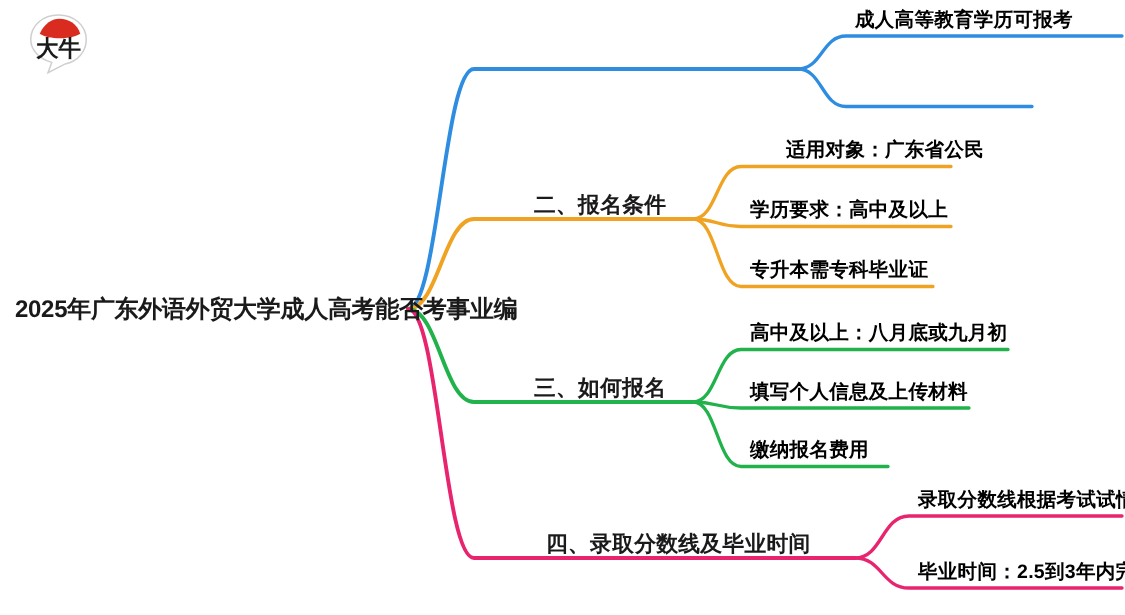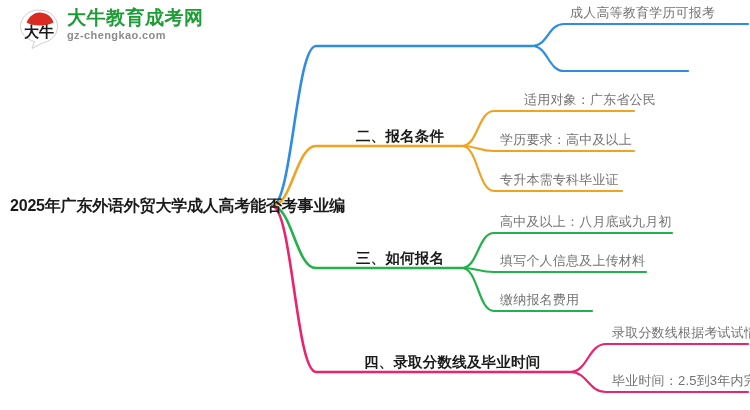--- a/index.html
+++ b/index.html
@@ -94,22 +94,22 @@
     height: 22px;
     display: flex;
     align-items: flex-end;
     padding-bottom: 2px;
   }
 
   
   .leaf-label {
     position: absolute;
     font-size: 13px;
-    font-weight: 400;
-    color: #737373;
+    font-weight: 700;
+    color: #000000;
     white-space: nowrap;
     letter-spacing: 0.2px;
     height: 20px;
     display: flex;
     align-items: flex-end;
     padding-bottom: 2px;
     text-align: center;
   }
 </style>
 </head>
@@ -149,24 +149,20 @@
   <div id="logo">
     <div id="logo-mark">
       <svg width="42" height="42" viewBox="0 0 42 42" xmlns="http://www.w3.org/2000/svg">
         <path d="M21 2 C31.5 2 39.5 9 39.5 18.5 C39.5 26.5 33.5 33 25.5 34.6
                  L14 40.5 L16.5 33.6 C8.4 31.4 2.5 25.4 2.5 18.5 C2.5 9 10.5 2 21 2 Z" fill="#ffffff" stroke="#cfcfcf" stroke-width="1"></path>
         <path d="M8.5 14.5 C11.5 7.5 17 4.5 21.5 4.5 C28 4.5 33.5 8 35.5 14.5
                  C29 18.5 14.5 18.5 8.5 14.5 Z" fill="#d92b1f"></path>
         <text x="21" y="29" font-family="'Liberation Sans', sans-serif" font-size="15" font-weight="700" fill="#1a1a1a" text-anchor="middle">大牛</text>
       </svg>
     </div>
-    <div id="logo-text">
-      <div id="logo-title">大牛教育成考网</div>
-      <div id="logo-sub">gz-chengkao.com</div>
-    </div>
   </div>
 
   <div id="root-node">2025年广东外语外贸大学成人高考能否考事业编</div>
 
   <div class="leaf-label" style="left:570px; top:2px;">成人高等教育学历可报考</div>
 
   <div class="branch-label" style="left:356px; top:124px;">二、报名条件</div>
   <div class="leaf-label" style="left:500px; top:89px;margin-left:24px;">适用对象：广东省公民</div>
   <div class="leaf-label" style="left:500px; top:129px;">学历要求：高中及以上</div>
   <div class="leaf-label" style="left:500px; top:169px;">专升本需专科毕业证</div>

